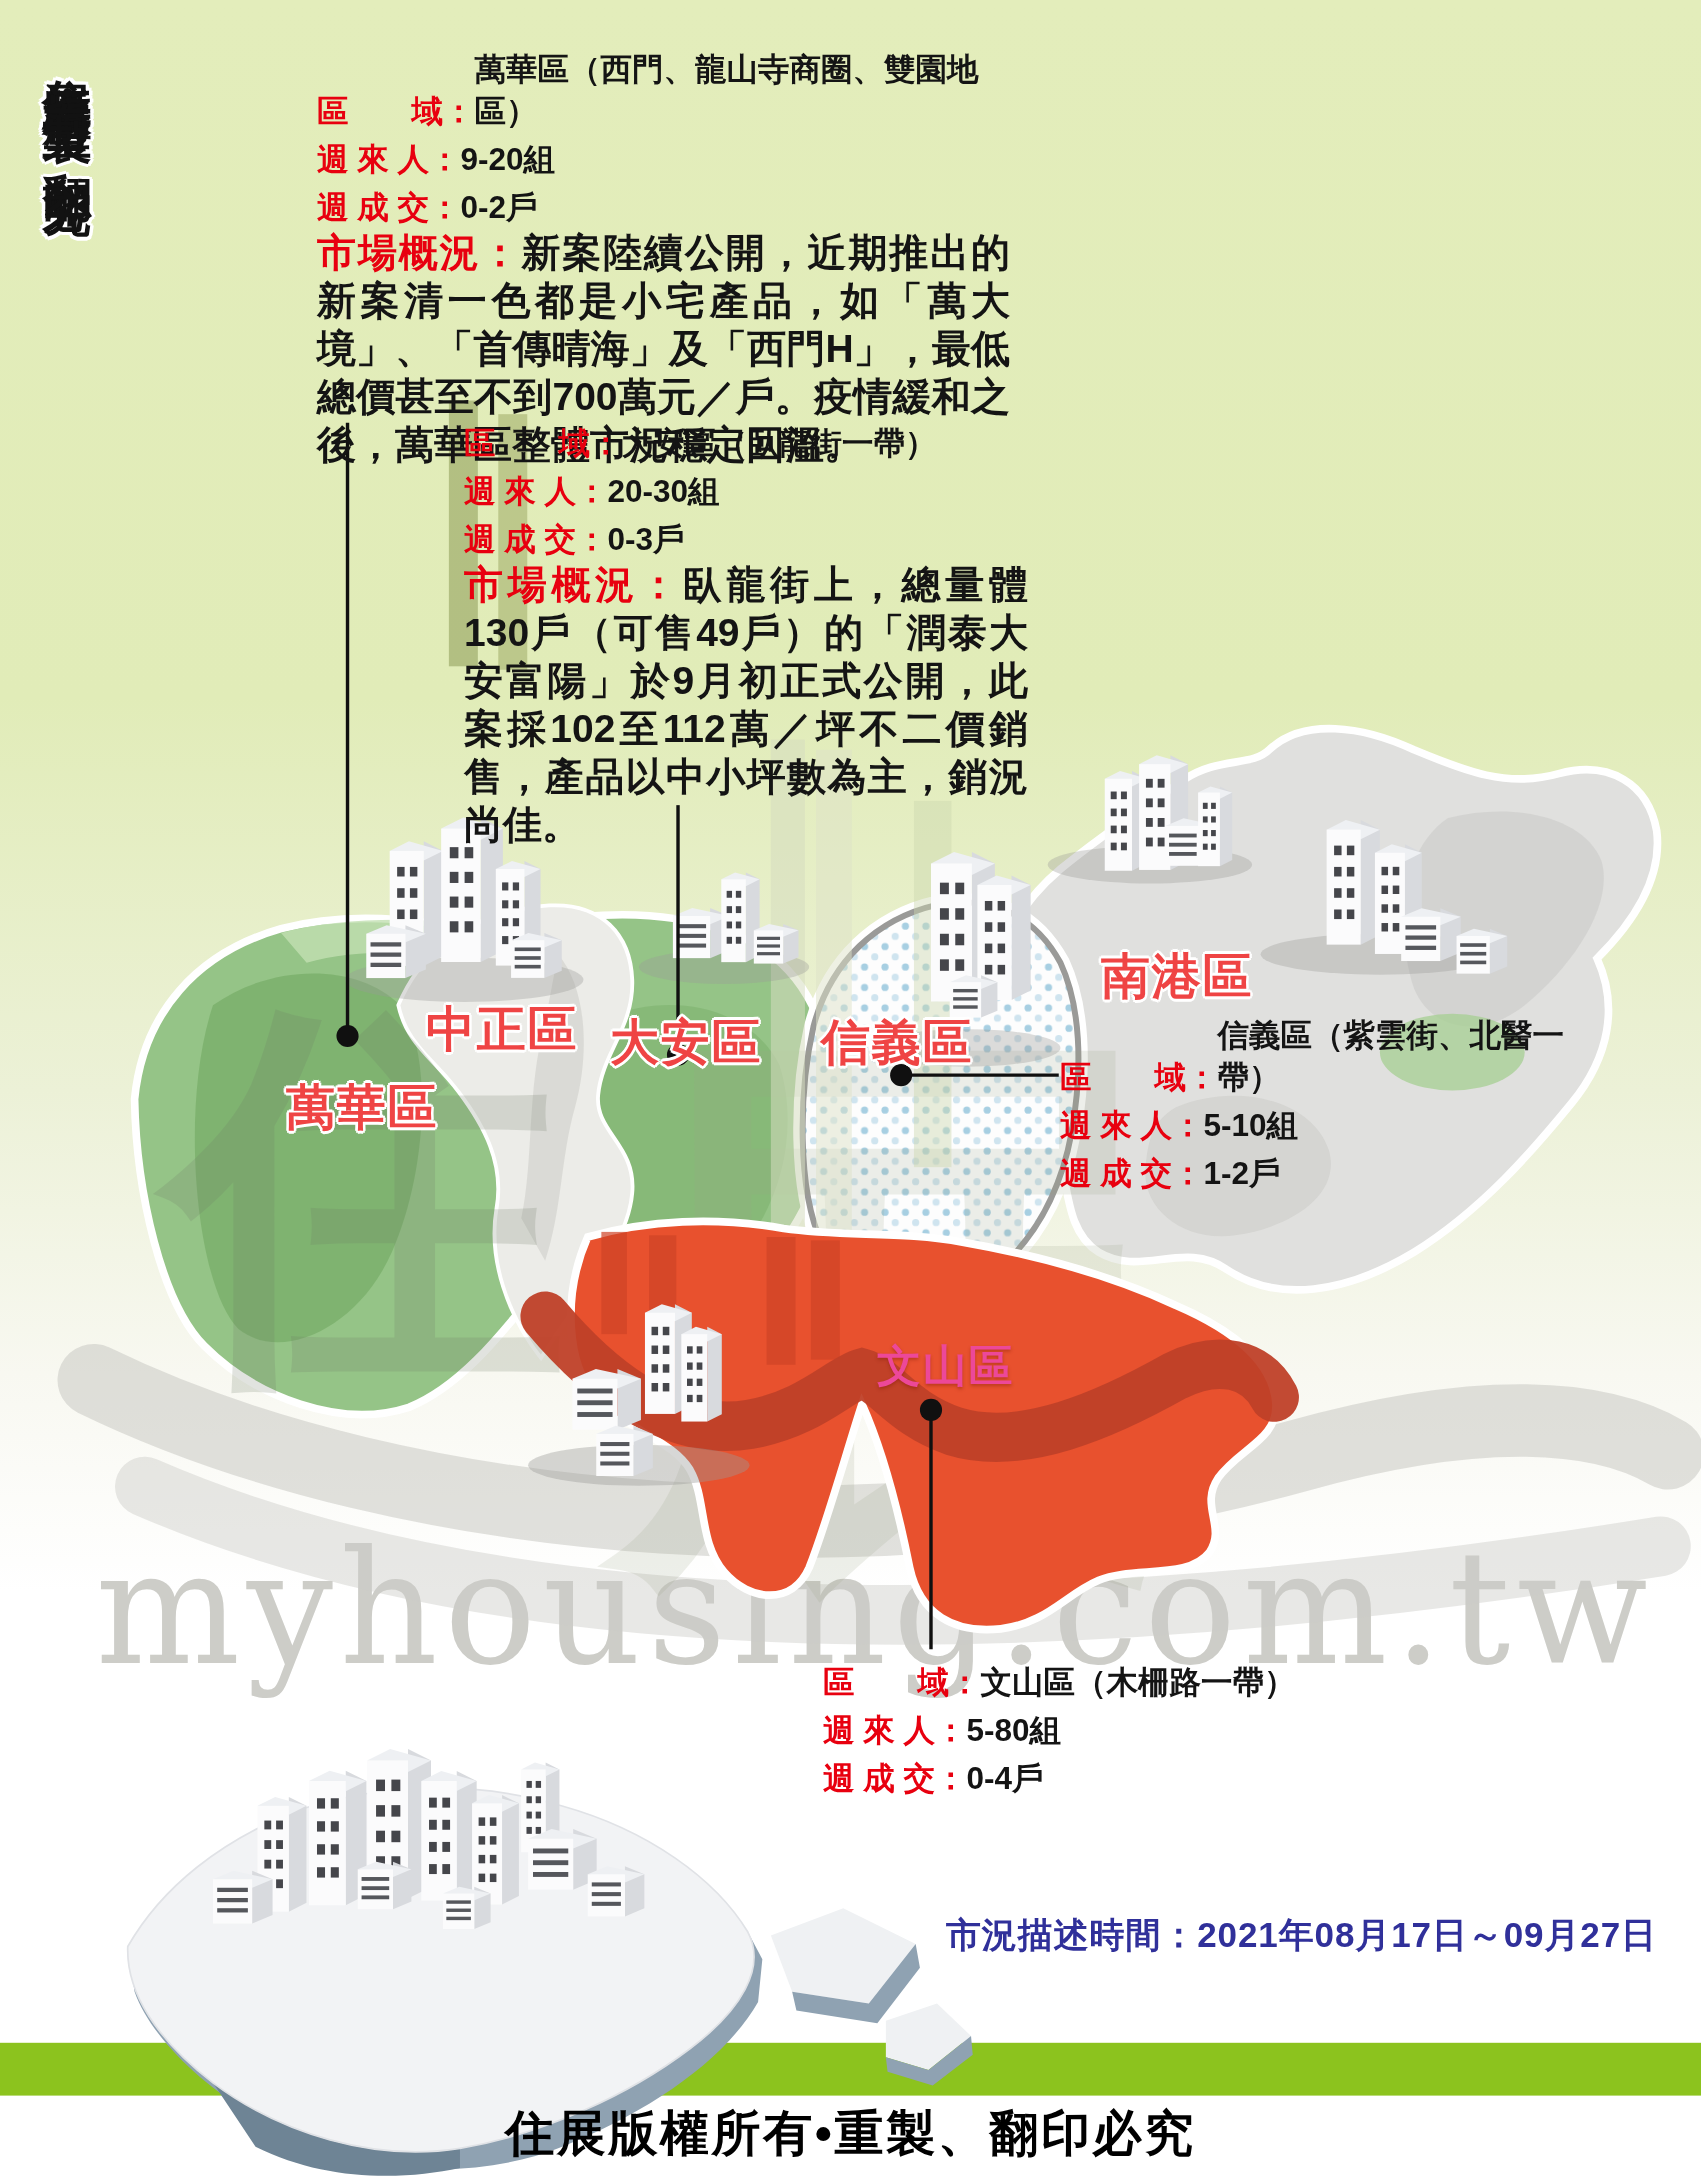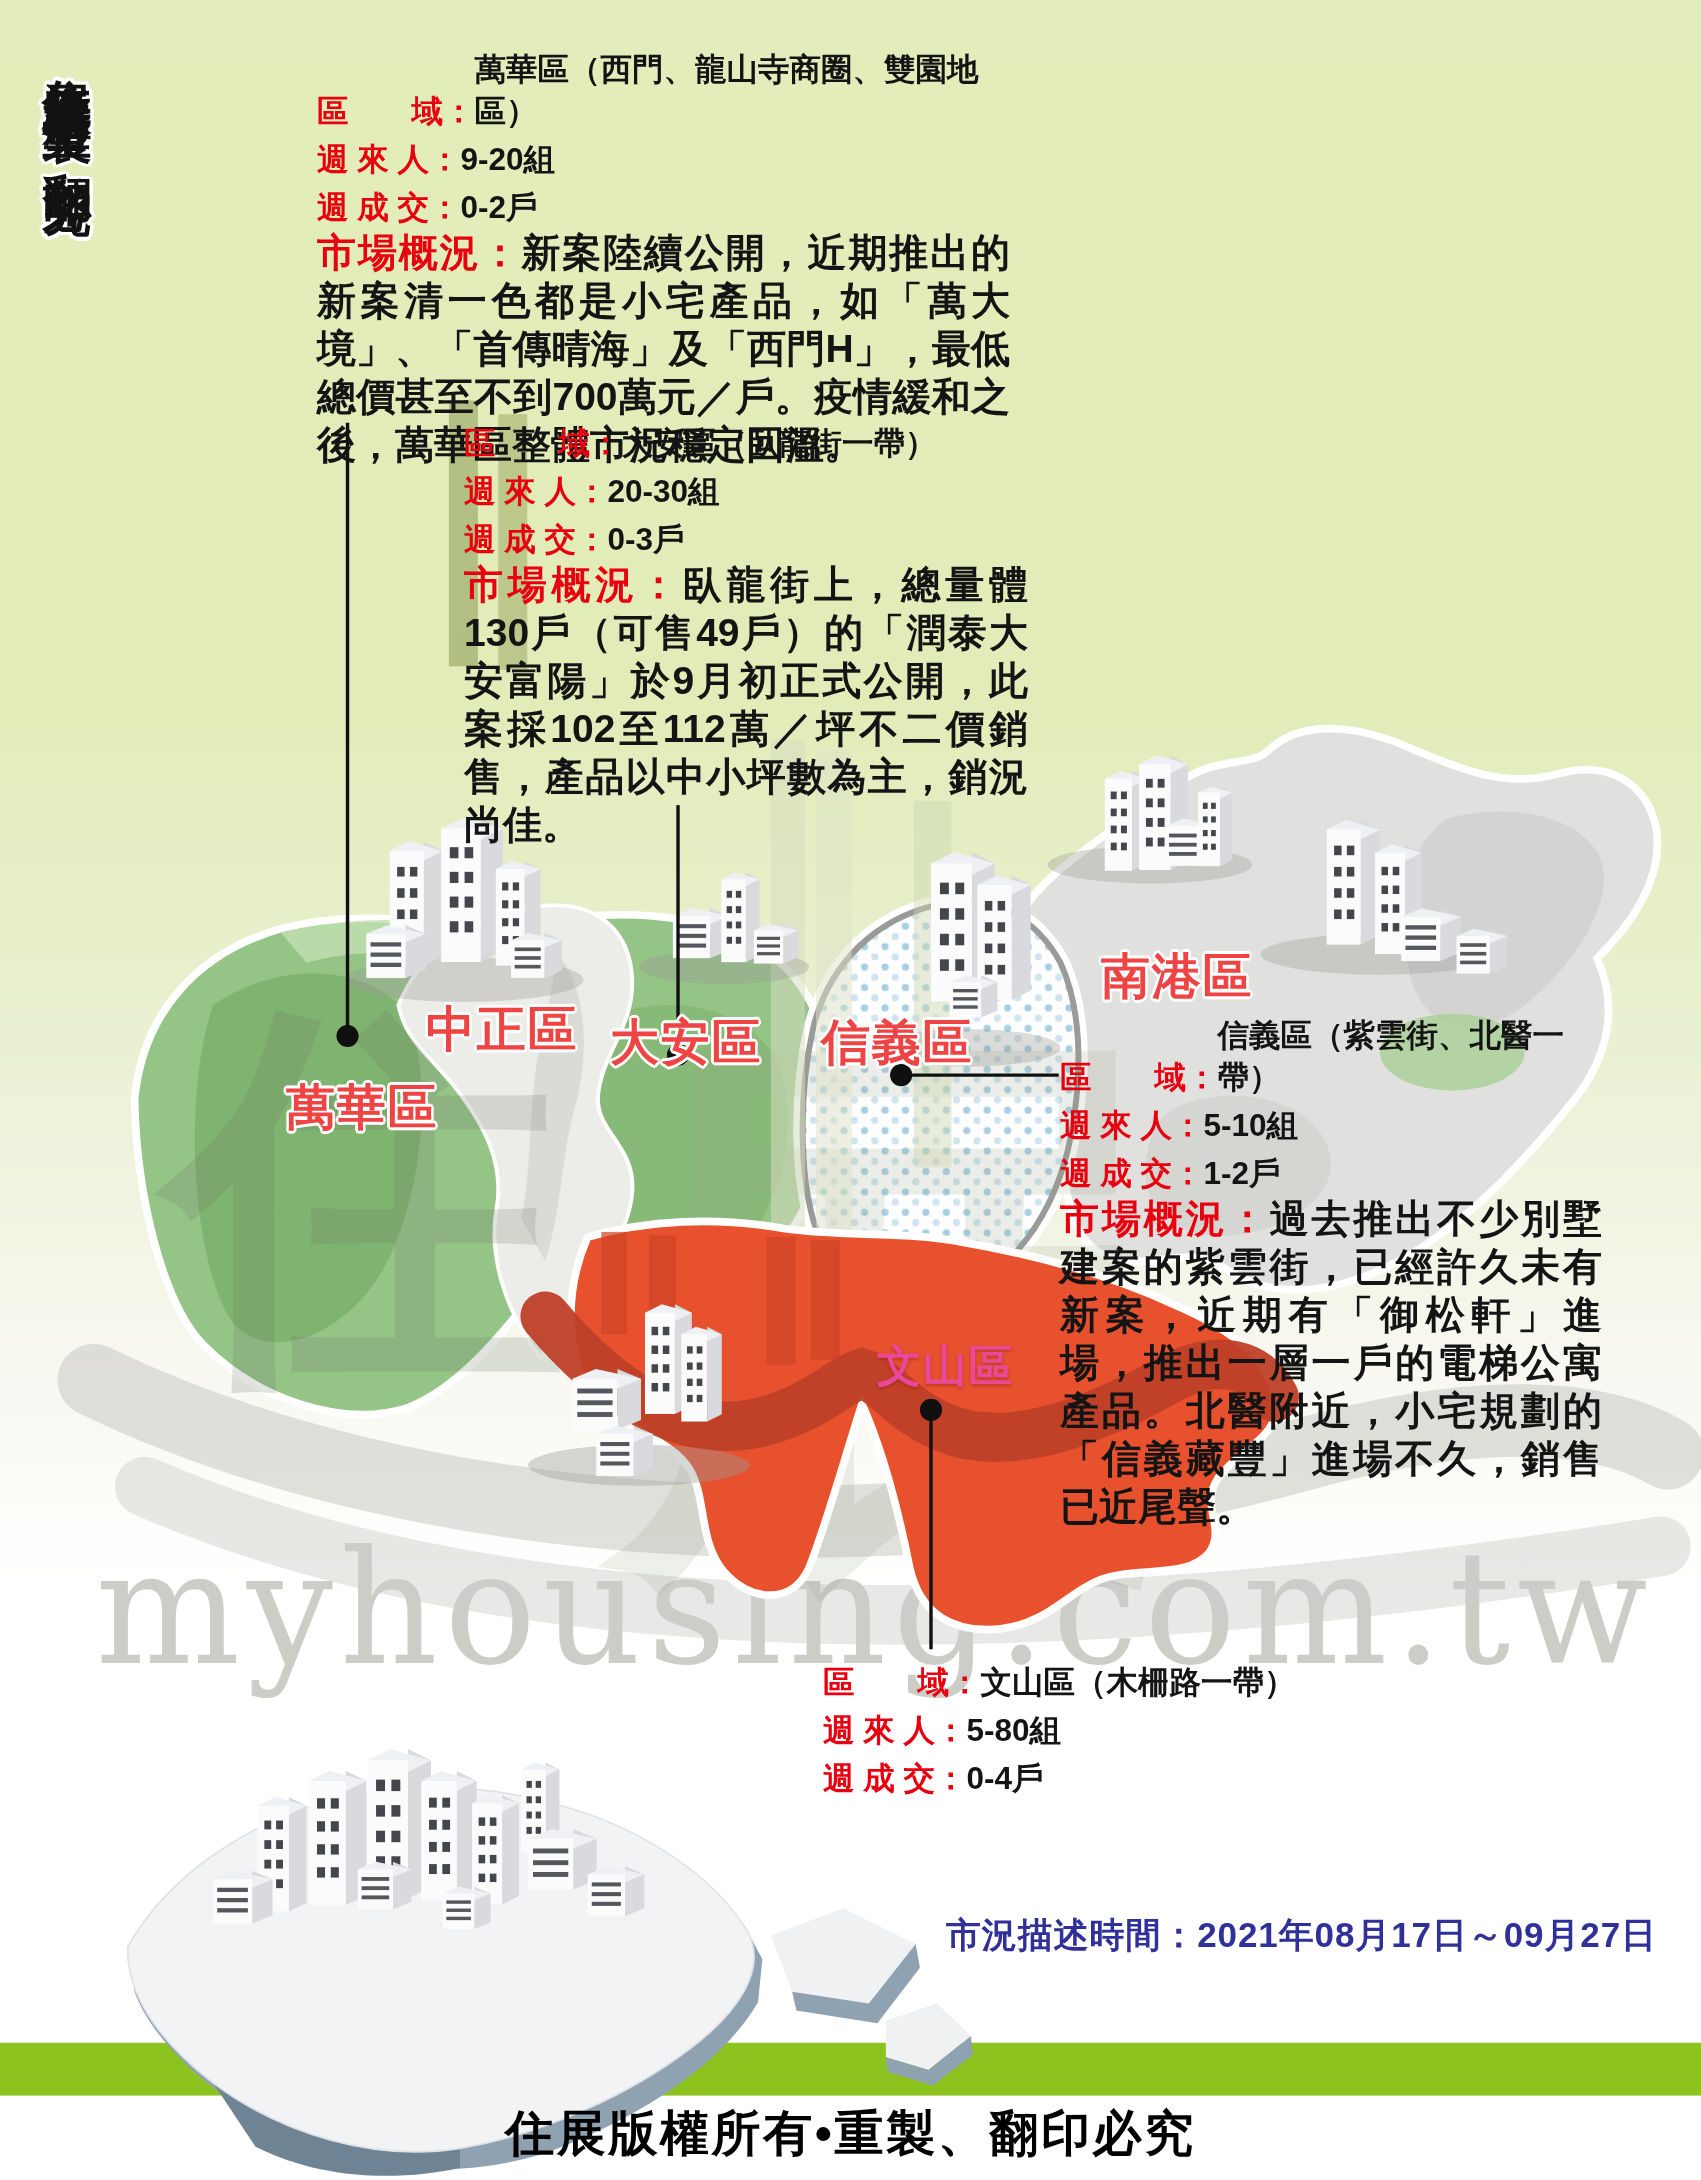--- a/index.html
+++ b/index.html
@@ -279,23 +279,20 @@
     <span class="val">信義區（紫雲街、北醫一帶）</span>
   </div>
   <div class="row">
     <span class="lbl">週 來 人：</span>
     <span class="val">5-10組</span>
   </div>
   <div class="row">
     <span class="lbl">週 成 交：</span>
     <span class="val">1-2戶</span>
   </div>
-  <p class="para">
-    <span class="plbl">市場概況：</span><span>過去推出不少別墅建案的紫雲街，已經許久未有新案，近期有「御松軒」進場，推出一層一戶的電梯公寓產品。北醫附近，小宅規劃的「信義藏豐」進場不久，銷售已近尾聲。</span>
-  </p>
 </div>
 
 <div class="block b4">
   <div class="row">
     <span class="lbl">區　　域：</span>
     <span class="val">文山區（木柵路一帶）</span>
   </div>
   <div class="row">
     <span class="lbl">週 來 人：</span>
     <span class="val">5-80組</span>

